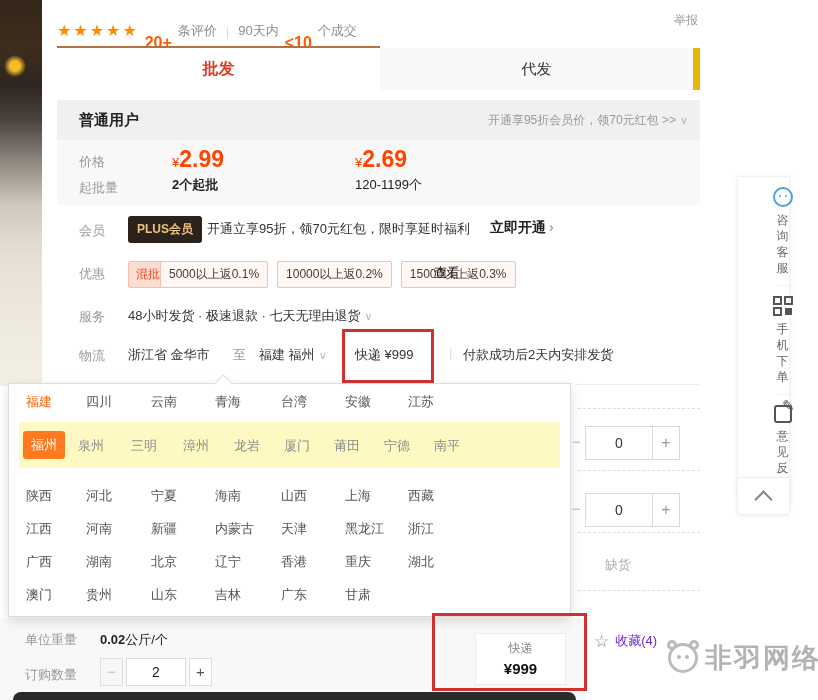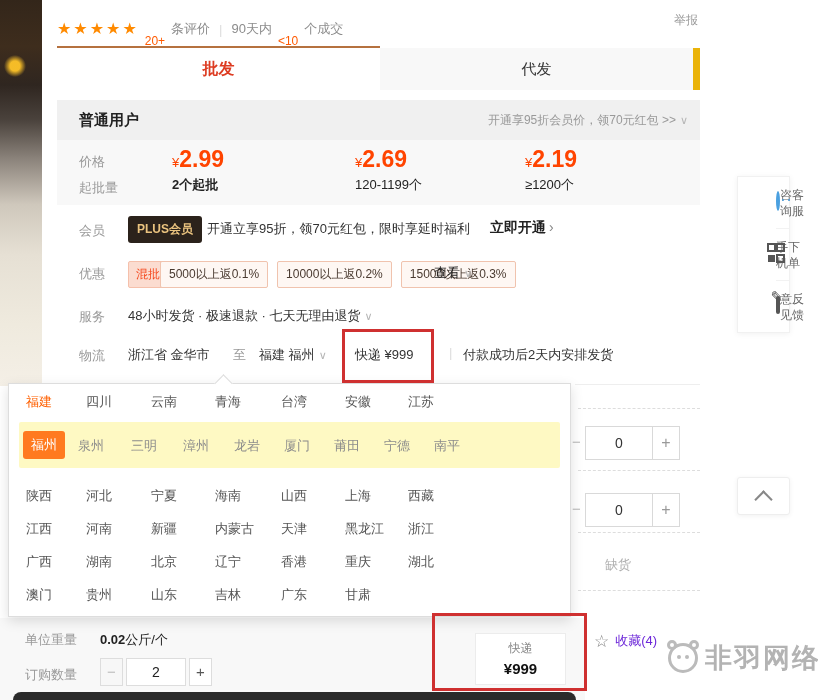--- a/index.html
+++ b/index.html
@@ -9,21 +9,21 @@
 
   
   .photo{left:0;top:0;width:42px;height:386px;
     background:
       radial-gradient(circle at 15px 66px, rgba(255,196,40,.95) 0 5px, rgba(255,196,40,0) 11px),
       linear-gradient(180deg,#33261a 0%,#3e2d1d 12%,#2f2620 22%,#4a423c 31%,#8a827a 41%,#cfc8bc 53%,#e6e0d4 66%,#efeade 84%,#f4efe6 100%);}
 
   
   .rating{left:57px;top:10px;display:flex;align-items:center;gap:6px;font-size:13px;color:#8c8c8c;}
   .stars{color:#ff8a00;font-size:16px;letter-spacing:2px;line-height:1;}
-  .hl{color:#ff5a00;font-weight:normal;font-size:12px;margin-top:24px;}
+  .hl{color:#ff5a00;font-weight:bold;font-size:16px;margin-top:24px;}
   .vsep{color:#ddd;margin:0 3px;}
   .report{left:674px;top:12px;font-size:12px;color:#999;cursor:pointer;}
 
   
   .tab-a{left:57px;top:46px;width:323px;height:44px;background:#fff;border-top:2px solid #b5713f;
          display:flex;align-items:center;justify-content:center;font-size:16px;font-weight:bold;color:#dd3c22;box-sizing:border-box;cursor:pointer;}
   .tab-b{left:380px;top:48px;width:320px;height:42px;background:#f8f8f8;border-right:7px solid #eab308;
          display:flex;align-items:center;justify-content:center;font-size:15px;color:#333;box-sizing:border-box;cursor:pointer;}
 
   
@@ -131,21 +131,21 @@
   .panda:before,.panda:after{content:"";position:absolute;width:10px;height:10px;border:3px solid #bbb;
       border-radius:50%;top:-6px;box-sizing:border-box;background:#fff;}
   .panda:before{left:-4px}.panda:after{right:-4px}
   .panda i{position:absolute;width:4px;height:4px;background:#bbb;border-radius:50%;top:9px;}
   .panda i.e1{left:6px}.panda i.e2{left:14px}
   .wmtext{font-size:27px;font-weight:bold;color:#b3b3b3;letter-spacing:2px;white-space:nowrap;}
 
   
   .side{left:737px;top:176px;width:53px;background:#fff;border:1px solid #f1f1f1;
         box-shadow:0 1px 6px rgba(0,0,0,.06);z-index:7;box-sizing:border-box;}
-  .sitem{display:flex;flex-direction:row;align-items:center;padding:10px 0 9px;border-bottom:1px solid #f2f2f2;
+  .sitem{display:flex;flex-direction:column;align-items:center;padding:10px 0 9px;border-bottom:1px solid #f2f2f2;
          font-size:12px;color:#666;line-height:16px;cursor:pointer;text-align:center;margin-left:38px;}
   .sitem:last-child{border-bottom:none;}
   .sicon{margin-bottom:5px;display:block;}
   .ic-chat{width:20px;height:20px;border:2px solid #4aa0e0;border-radius:50%;position:relative;box-sizing:border-box;}
   .ic-chat:before{content:"";position:absolute;left:4px;top:6px;width:2px;height:2px;background:#4aa0e0;
       border-radius:50%;box-shadow:6px 0 0 #4aa0e0;}
   .ic-qr{width:20px;height:20px;position:relative;}
   .ic-qr i{position:absolute;box-sizing:border-box;}
   .ic-qr .qa{left:0;top:0;width:9px;height:9px;border:2px solid #555;}
   .ic-qr .qb{right:0;top:0;width:9px;height:9px;border:2px solid #555;}
@@ -194,24 +194,20 @@
     <span class="plab" style="top:13px">价格</span>
     <span class="plab" style="top:39px">起批量</span>
     <div class="tier t1" style="left:115px">
       <div><span class="cur">¥</span><span class="num">2.99</span></div>
       <div class="mq">2个起批</div>
     </div>
     <div class="tier" style="left:298px">
       <div><span class="cur">¥</span><span class="num">2.69</span></div>
       <div class="mq">120-1199个</div>
     </div>
-    <div class="tier" style="left:468px">
-      <div><span class="cur">¥</span><span class="num">2.19</span></div>
-      <div class="mq">≥1200个</div>
-    </div>
   </div>
 
   <div class="abs irow" style="top:219px">
     <span class="rowlab" style="top:3px">会员</span>
     <span class="plusbadge">PLUS会员</span>
     <span class="mtext">开通立享95折，领70元红包，限时享延时福利</span>
     <span class="maction">
       <span>立即开通</span><span class="arr">›</span>
     </span>
   </div>

